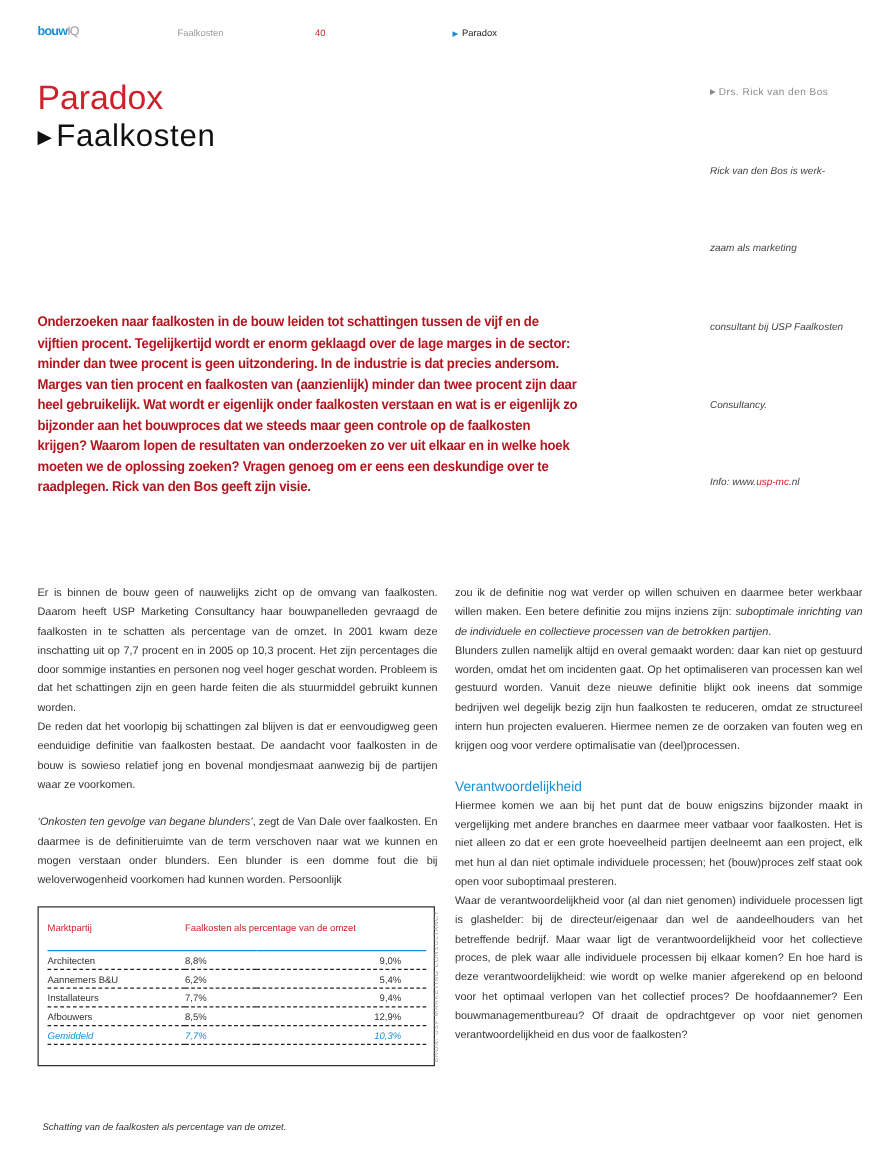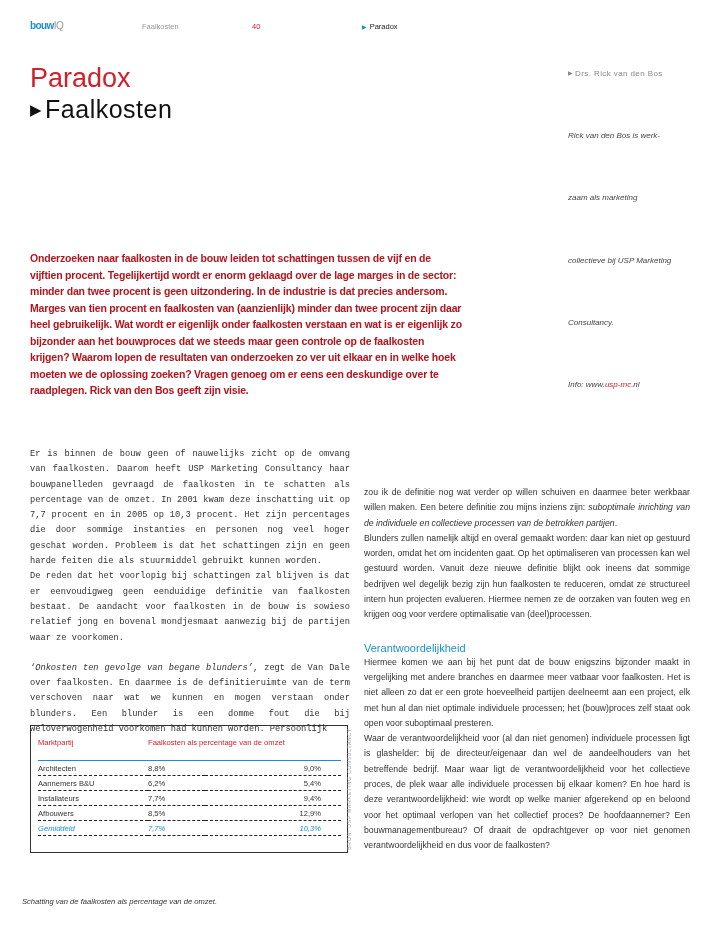--- a/index.html
+++ b/index.html
@@ -16,53 +16,53 @@
   .title { left:30px; top:63px; font-size:27px; color:#d0202b; line-height:30px; }
   .subtitle { left:30px; top:94px; font-size:25px; color:#111; line-height:30px; letter-spacing:0.5px; }
   .subtitle .tri { font-size:15px; vertical-align:3px; margin-right:3px; }
   .author { left:568px; top:66px; width:140px; font-size:8px; line-height:15.2px; color:#444; }
   .author .name { color:#888; letter-spacing:0.4px; }
   .author .bio { font-style:italic;margin-top:47px; }
   .author .red { color:#d0202b; }
   .lead { left:30px; top:250px; width:432px; font-size:11.3px; line-height:16.5px; font-weight:bold; color:#b3151f; letter-spacing:-0.2px; transform:scaleX(0.93); transform-origin:left top; width:465px; }
   .col { font-size:8.7px; line-height:15.3px; color:#333; text-align:justify; }
   .col p { margin:0; }
-  .col-left { left:30px; top:447px; width:320px;font-family:Liberation Mono, monospace; }
-  .col-right { left:364px; top:467px; width:326px;margin-top:18px; }
+  .col-left { left:30px; top:467px; width:320px; }
+  .col-right { left:364px; top:467px; width:326px; }
   .gap { height:15px; }
   .col h3 { margin:3px 0 0 0; font-weight:normal; color:#1a8fd6; font-size:11px; line-height:14px; }
   .tbl { left:30px; top:725px; width:318px; height:128px; border:1px solid #333; box-sizing:border-box; }
   .tbl table { position:absolute; left:7px; top:6px; width:303px; border-collapse:collapse; font-size:7.6px; color:#333; }
   .tbl th { text-align:left; font-weight:normal; color:#d0202b; padding:0; height:20px; }
   .tbl .years td { font-style:italic; height:18px; padding:0; }
   .tbl .sep td { border-bottom:1px solid #1a8fd6; height:8px; padding:0; }
   .tbl .row td { height:14px; padding:0; border-bottom:1px dashed #222; }
   .tbl .avg td { color:#1a8fd6; font-style:italic; }
   .c1 { width:110px; }
   .c2 { width:100px; }
   .num { text-align:right; padding-right:20px !important; }
   .source { left:346px; top:728px; font-size:5px; color:#999; letter-spacing:0.8px; writing-mode:vertical-rl; transform:rotate(180deg); }
-  .caption { left:22px; top:897px; font-size:7.6px; font-style:italic; color:#333; }
+  .caption { left:34px; top:897px; font-size:7.6px; font-style:italic; color:#333; }
 </style>
 </head>
 <body>
 
 <div class="abs logo"><span class="b">bouw</span><span class="q">IQ</span></div>
 <div class="abs hdr hdr-section">Faalkosten</div>
 <div class="abs hdr hdr-page">40</div>
 <div class="abs hdr hdr-topic"><span class="tri">▶</span><span>Paradox</span></div>
 
 <div class="abs title">Paradox</div>
 <div class="abs subtitle"><span class="tri">▶</span><span>Faalkosten</span></div>
 
 <div class="abs author">
   <div class="name"><span style="font-size:6px;vertical-align:1px;">▶ </span><span>Drs. Rick van den Bos</span></div>
   <div class="bio">Rick van den Bos is werk-</div>
   <div class="bio">zaam als marketing</div>
-  <div class="bio">collectieve bij USP Marketing</div>
+  <div class="bio">consultant bij USP Faalkosten</div>
   <div class="bio">Consultancy.</div>
   <div class="bio"><span>Info: www.</span><span class="red">usp-mc</span><span>.nl</span></div>
 </div>
 
 <div class="abs lead">Onderzoeken naar faalkosten in de bouw leiden tot schattingen tussen de vijf en de vijftien procent. Tegelijkertijd wordt er enorm geklaagd over de lage marges in de sector: minder dan twee procent is geen uitzondering. In de industrie is dat precies andersom. Marges van tien procent en faalkosten van (aanzienlijk) minder dan twee procent zijn daar heel gebruikelijk. Wat wordt er eigenlijk onder faalkosten verstaan en wat is er eigenlijk zo bijzonder aan het bouwproces dat we steeds maar geen controle op de faalkosten krijgen? Waarom lopen de resultaten van onderzoeken zo ver uit elkaar en in welke hoek moeten we de oplossing zoeken? Vragen genoeg om er eens een deskundige over te raadplegen. Rick van den Bos geeft zijn visie.</div>
 
 <div class="abs col col-left">
   <p>Er is binnen de bouw geen of nauwelijks zicht op de omvang van faalkosten. Daarom heeft USP Marketing Consultancy haar bouwpanelleden gevraagd de faalkosten in te schatten als percentage van de omzet. In 2001 kwam deze inschatting uit op 7,7 procent en in 2005 op 10,3 procent. Het zijn percentages die door sommige instanties en personen nog veel hoger geschat worden. Probleem is dat het schattingen zijn en geen harde feiten die als stuurmiddel gebruikt kunnen worden.</p>
   <p>De reden dat het voorlopig bij schattingen zal blijven is dat er eenvoudigweg geen eenduidige definitie van faalkosten bestaat. De aandacht voor faalkosten in de bouw is sowieso relatief jong en bovenal mondjesmaat aanwezig bij de partijen waar ze voorkomen.</p>
   <div class="gap"></div>

